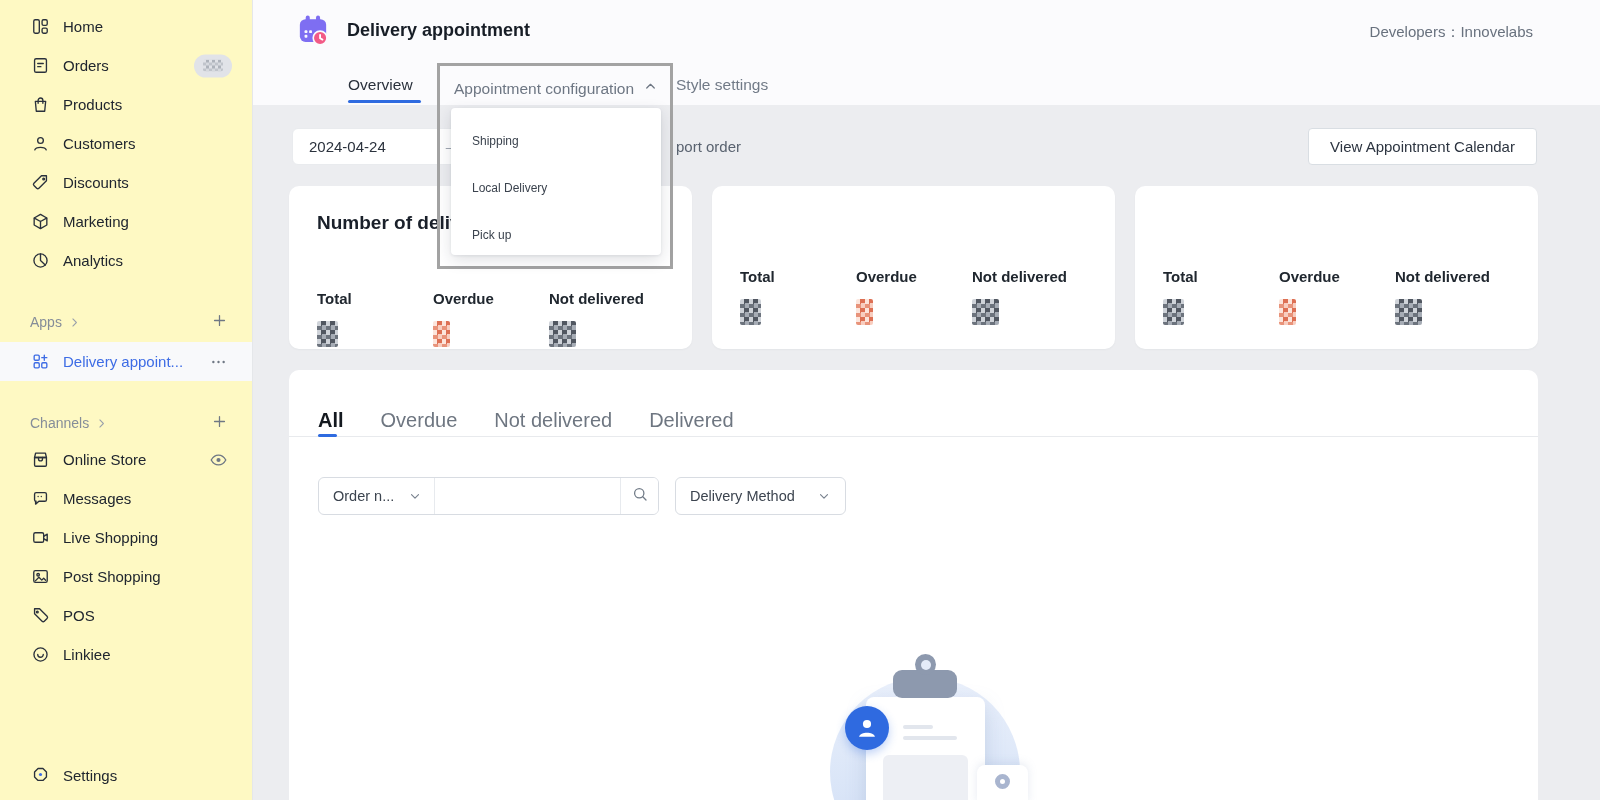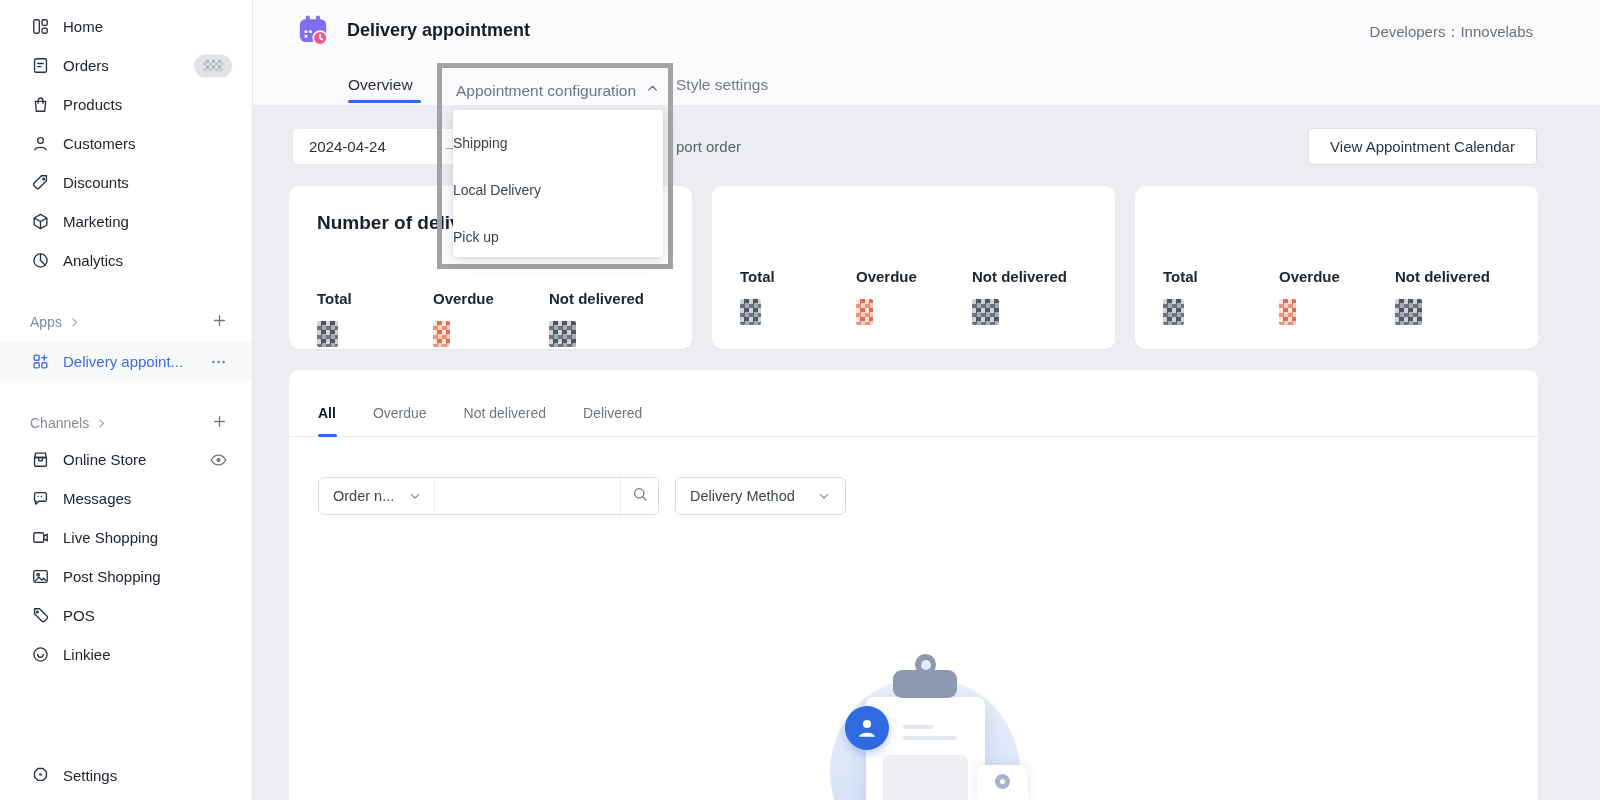--- a/index.html
+++ b/index.html
@@ -1,20 +1,20 @@
 <!DOCTYPE html>
 <html><head>
 <meta charset="utf-8">
 <style>
   * { box-sizing: border-box; margin: 0; padding: 0; }
   html,body { width:1600px; height:800px; overflow:hidden; }
   body { font-family:"Liberation Sans", sans-serif; background:#ecedf0; position:relative; color:#20262f; }
 
   
-  .sidebar { position:absolute; left:0; top:0; width:253px; height:800px; background:#ffffff; border-right:1px solid #e5e7ea; z-index:5; }
+  .sidebar { position:absolute; left:0; top:0; width:253px; height:800px; background:#fef9c3; border-right:1px solid #e5e7ea; z-index:5; }
   .nav-block { position:absolute; left:0; width:100%; }
   .nav-item { position:relative; display:flex; align-items:center; height:39px; padding:0 30px; cursor:pointer; }
   .nav-item .ic { width:20px; height:20px; margin-right:13px; display:flex; align-items:center; justify-content:center; color:#2a313c; flex:0 0 auto; }
   .nav-item .lbl { font-size:15px; color:#20262f; white-space:nowrap; }
   .nav-item.active { background:#f8f9fb; }
   .nav-item.active .lbl, .nav-item.active .ic { color:#3d6ce5; }
   .sec-header { position:absolute; left:0; width:100%; display:flex; align-items:center; height:38px; padding:0 30px; color:#858d99; font-size:14px; }
   .sec-header .chev { margin-left:6px; display:flex; color:#9aa1ab; }
   .trail { position:absolute; right:24px; top:50%; transform:translateY(-50%); color:#6f7884; display:flex; align-items:center; }
   .badge-cz { position:absolute; right:20px; top:50%; transform:translateY(-50%); width:38px; height:23px; border-radius:12px; background:#e1e3e8; display:flex; align-items:center; justify-content:center; }
@@ -49,36 +49,36 @@
   .cz { height:26px; margin-top:14px; border-radius:2px; background-size:9px 9px; }
   .cz.dark { background-image:conic-gradient(#515761 25%, #a6acb5 0 50%, #6c737d 0 75%, #cfd3d9 0); }
   .cz.red  { background-image:conic-gradient(#dd7054 25%, #f8cdbf 0 50%, #e8937a 0 75%, #fce5dc 0); }
   .stat:nth-child(1) .cz { width:21px; }
   .stat:nth-child(2) .cz { width:17px; }
   .stat:nth-child(3) .cz { width:27px; }
 
   
   .table-card { position:absolute; left:36px; top:370px; width:1249px; height:430px; background:#fff; border-radius:10px 10px 0 0; overflow:hidden; }
   .tc-tabs { display:flex; gap:37px; padding:0 29px; height:67px; align-items:flex-end; border-bottom:1px solid #e8eaed; }
-  .tc-tab { position:relative; padding-bottom:15px; font-size:14px; color:#6e7681; cursor:pointer; }
+  .tc-tab { position:relative; padding-bottom:4px; font-size:20px; color:#6e7681; cursor:pointer; }
   .tc-tab.active { color:#14191f; font-weight:700; }
   .tc-tab.active::after { content:""; position:absolute; left:0; bottom:-1px; width:19px; height:3px; border-radius:2px; background:#2f6be0; }
   .filters { display:flex; margin:40px 0 0 29px; }
   .search-group { display:flex; height:38px; border:1px solid #d8dce2; border-radius:6px; background:#fff; align-items:stretch; overflow:hidden; }
   .sg-select { display:flex; align-items:center; justify-content:space-between; padding:0 12px 0 14px; width:115px; font-size:14.5px; color:#3c444f; cursor:pointer; }
   .sg-input { width:186px; border:none; outline:none; font:inherit; font-size:14.5px; padding:0 10px; border-left:1px solid #e7eaee; }
   .sg-btn { width:38px; border-left:1px solid #e7eaee; display:flex; align-items:center; justify-content:center; color:#717b87; cursor:pointer; background:#fff; }
   .dm-select { margin-left:16px; height:38px; width:171px; border:1px solid #d8dce2; border-radius:6px; background:#fff; display:flex; align-items:center; justify-content:space-between; padding:0 14px; font-size:14.5px; color:#3c444f; cursor:pointer; }
   .chev-down { color:#7a838f; display:flex; }
 
   
-  .anno-box { position:absolute; left:184px; top:63px; width:236px; height:206px; border:5px solid #a3a3a3; z-index:40; }
+  .anno-box { position:absolute; left:184px; top:63px; width:236px; height:206px; border:3px solid #a3a3a3; z-index:40; }
   .anno-tab { position:absolute; left:14px; top:13px; display:flex; align-items:center; gap:9px; font-size:15.5px; color:#6d7683; white-space:nowrap; cursor:pointer; }
   .dd-panel { position:absolute; left:11px; top:42px; width:210px; height:147px; background:#fff; border-radius:4px; box-shadow:0 5px 16px rgba(25,35,60,.14), 0 1px 3px rgba(25,35,60,.08); padding-top:9px; }
-  .dd-item { height:47px; display:flex; align-items:center; font-size:14px; color:#3b434e; cursor:pointer; }
+  .dd-item { height:47px; display:flex; align-items:center; padding-left:21px; font-size:12px; color:#3b434e; cursor:pointer; }
 
   
   .illus-circle { position:absolute; left:541px; top:307px; width:190px; height:190px; border-radius:50%; background:linear-gradient(180deg,#eaf0fb 0%, #dbe6f8 55%, #d0ddf4 100%); }
   .clipboard { position:absolute; left:577px; top:327px; width:119px; height:180px; background:#fff; border-radius:8px; box-shadow:0 8px 20px rgba(120,145,185,.28); }
   .clip-bar { position:absolute; left:604px; top:300px; width:64px; height:28px; background:#8d99ae; border-radius:9px; }
   .clip-knob { position:absolute; left:626px; top:284px; width:21px; height:21px; background:#8d99ae; border-radius:50%; }
   .clip-hole { position:absolute; left:631.5px; top:289.5px; width:10px; height:10px; background:#e4ebf8; border-radius:50%; }
   .il-line { position:absolute; height:4px; background:#e2e6ed; border-radius:2px; }
   .il-line.l1 { left:614px; top:355px; width:30px; }
   .il-line.l2 { left:614px; top:366px; width:54px; }

